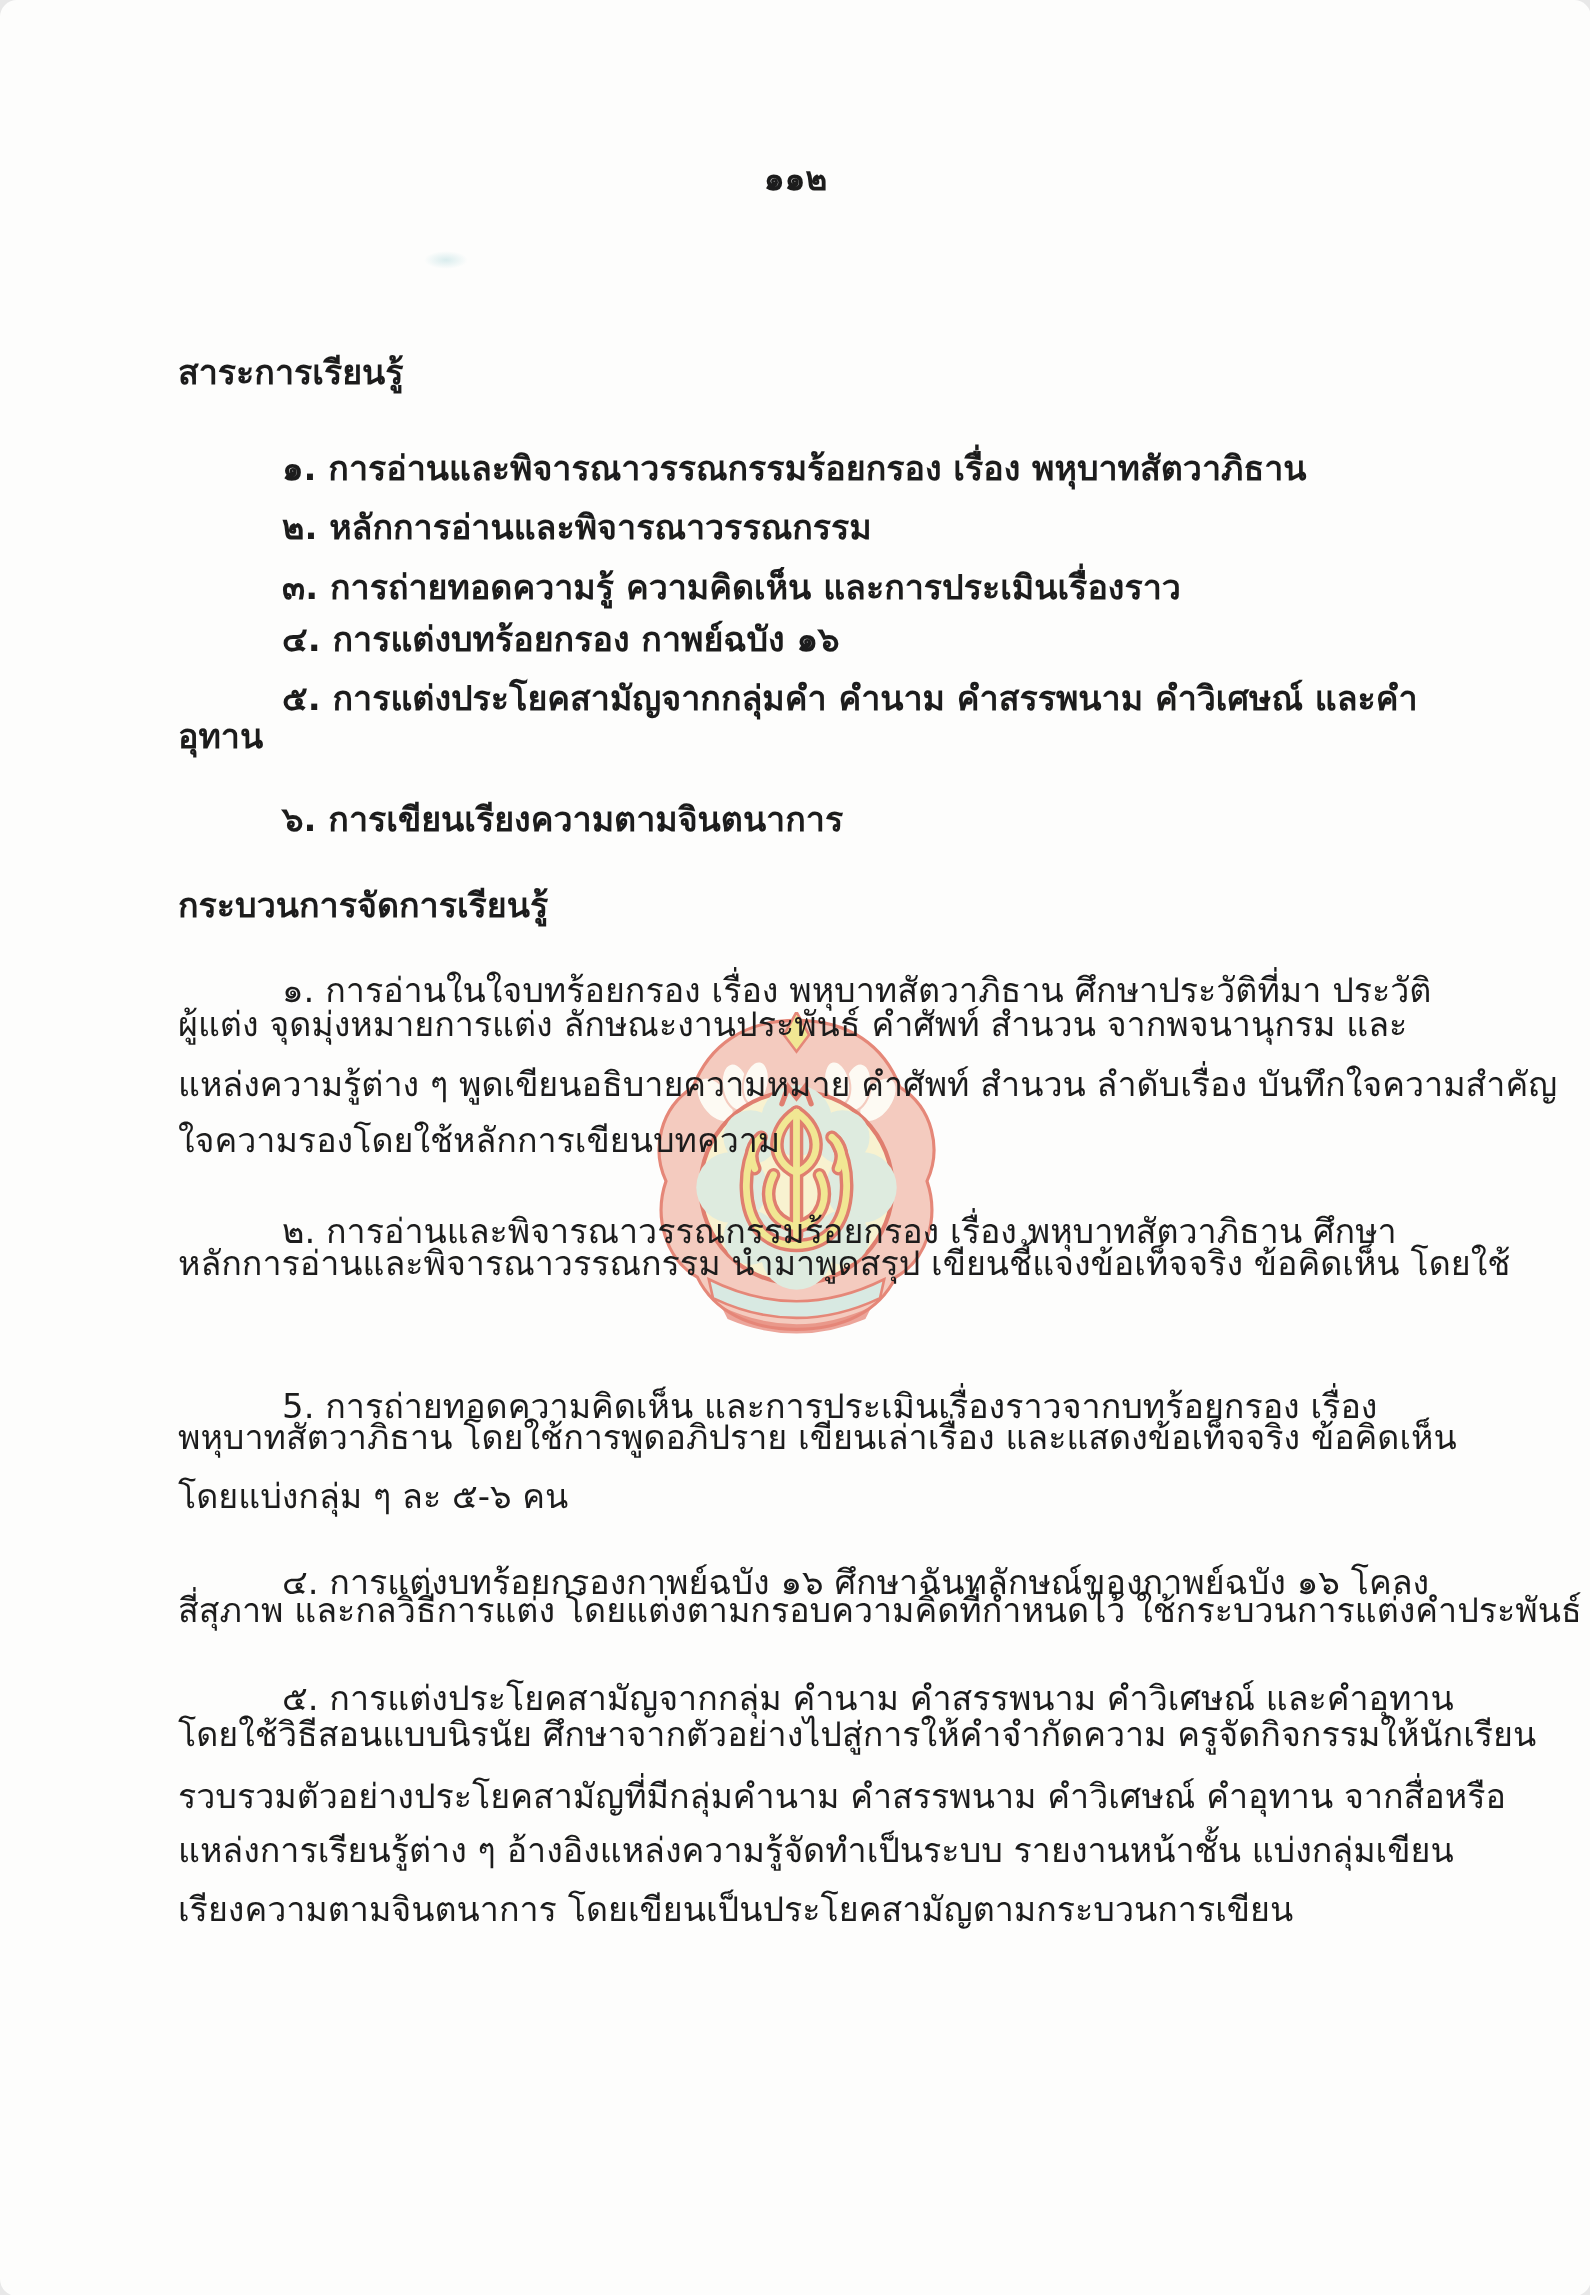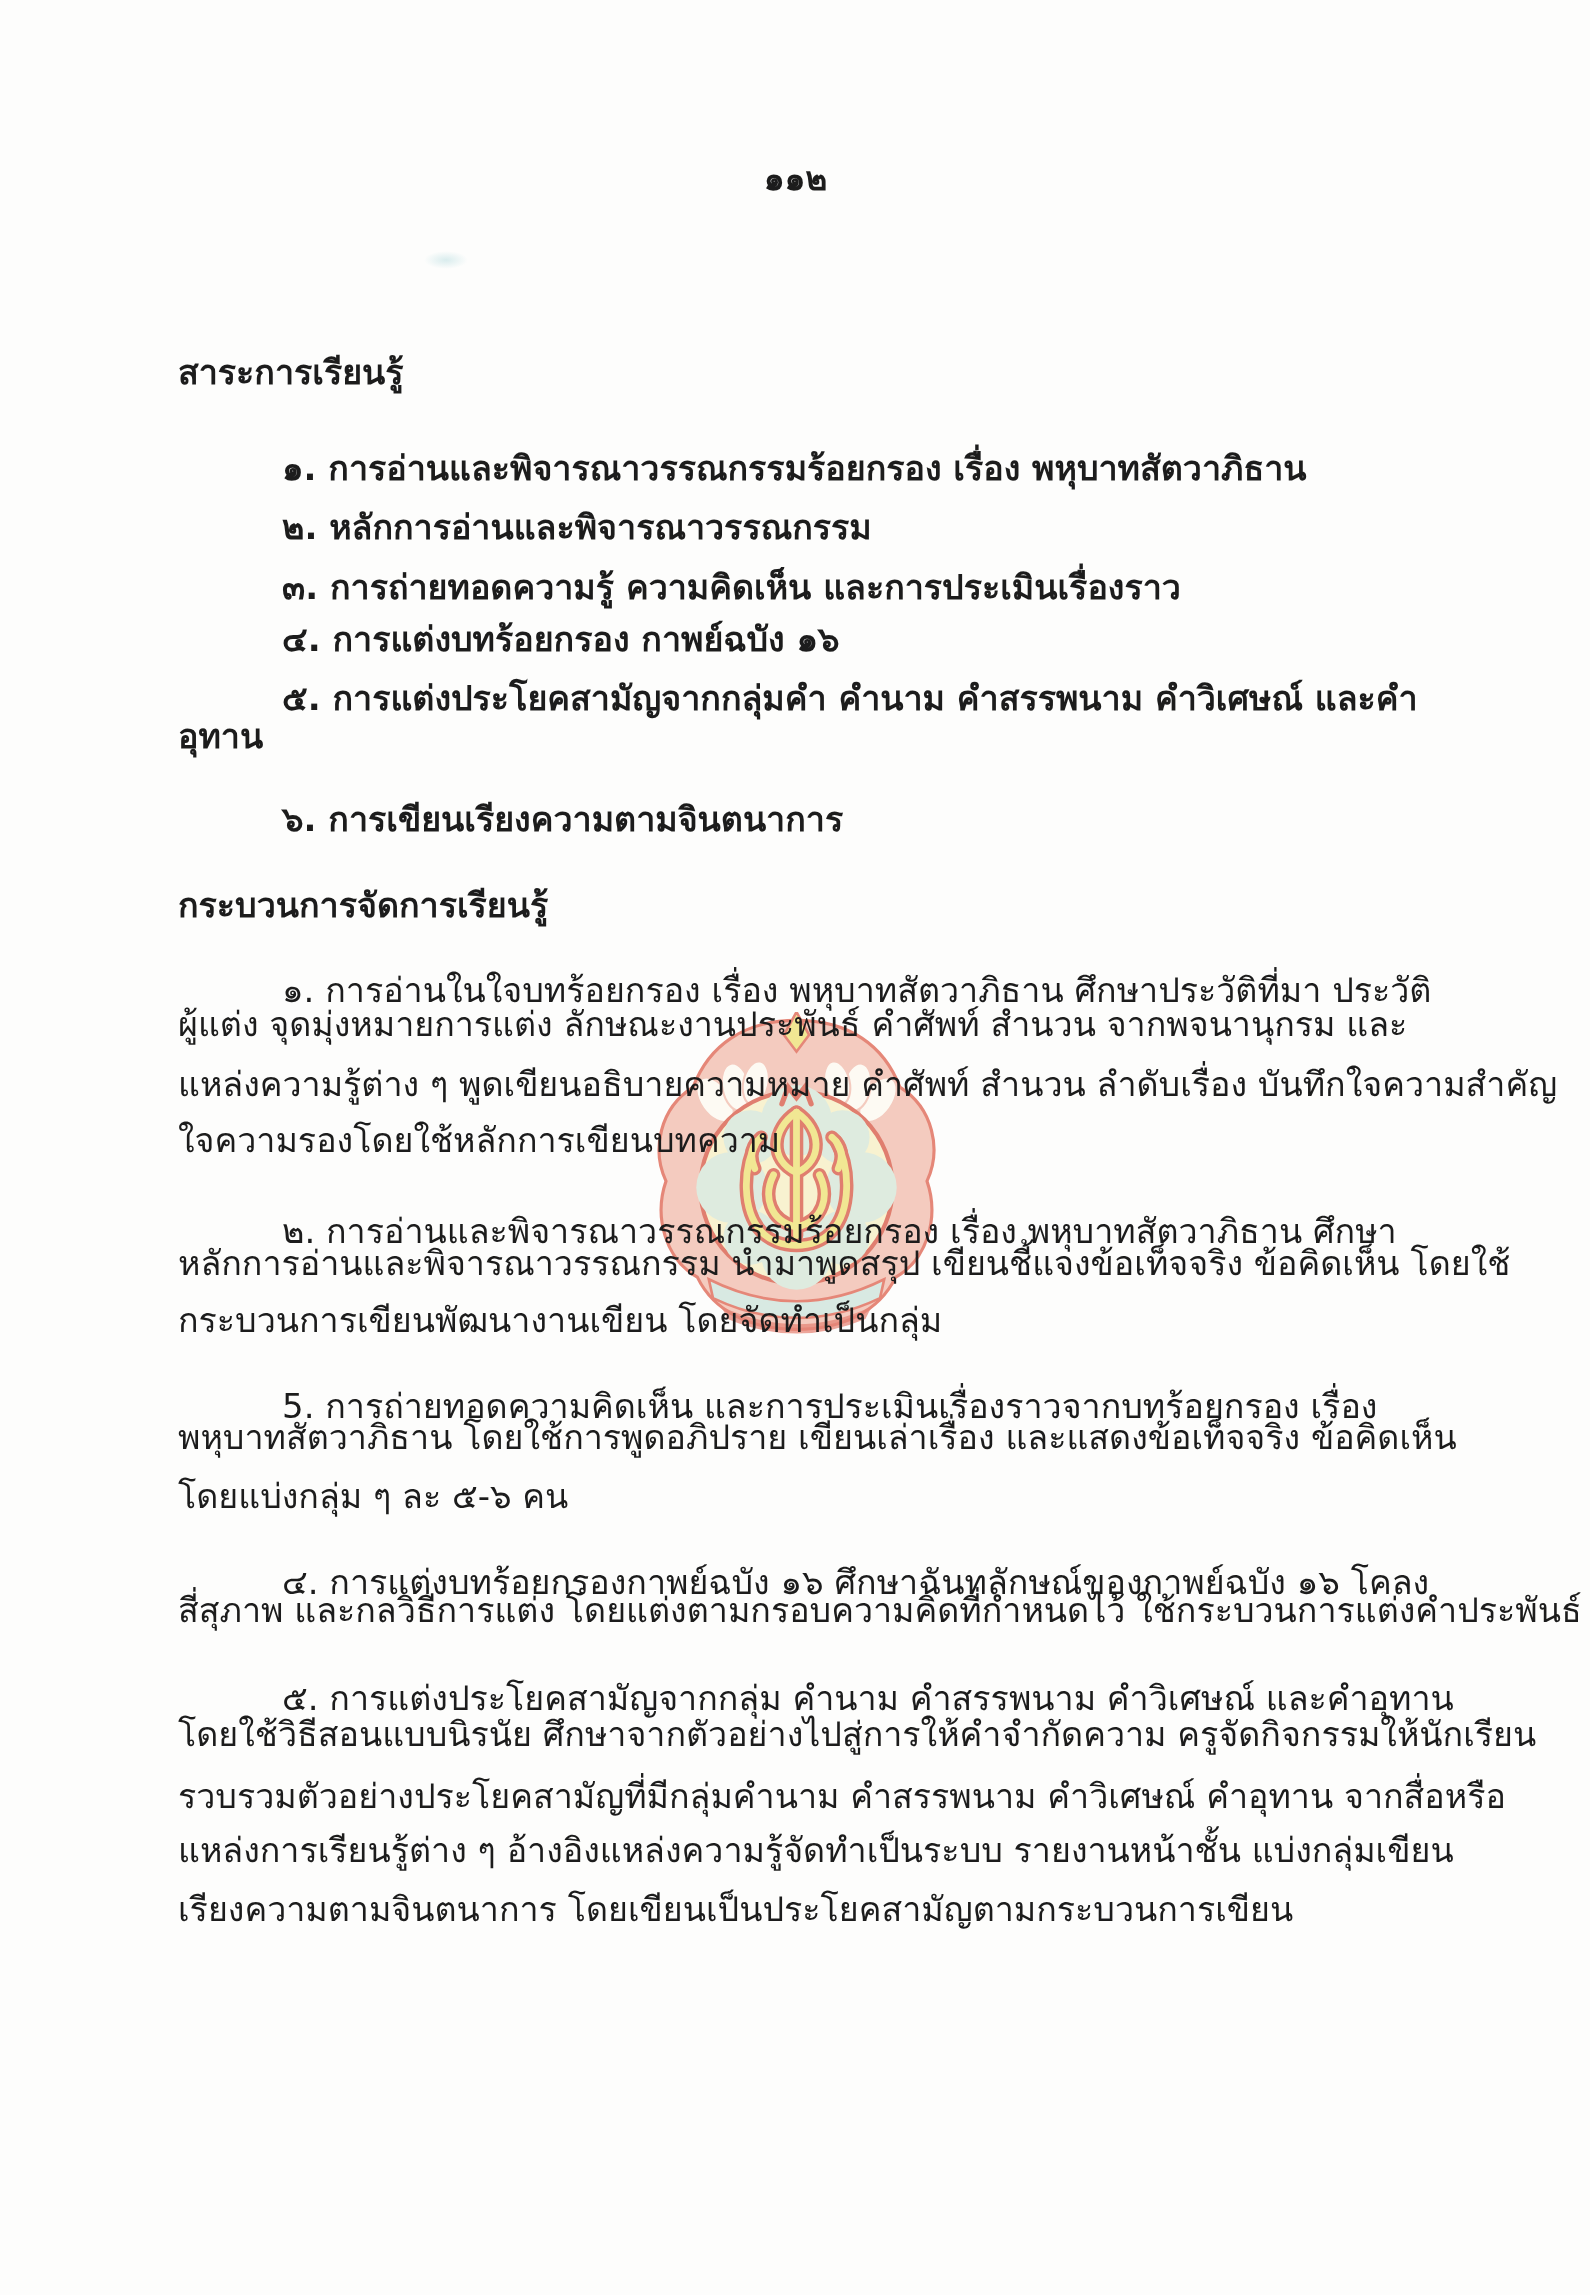--- a/index.html
+++ b/index.html
@@ -5,20 +5,21 @@
   html,body{margin:0;padding:0;background:#e8e8e8;}
   .page{
     position:relative;
     width:1591px;
     height:2296px;
     margin:0 auto;
     background:#fdfdfc;
     overflow:hidden;
     font-family:"DejaVu Sans","Liberation Sans",sans-serif;
     color:#1c1c1c;
+    border-radius:17px;
   }
   .line{
     position:absolute;
     white-space:nowrap;
     font-size:34px;
     line-height:1.25;
     letter-spacing:0px;
     z-index:2;
   }
   .flush{left:178px;}
@@ -125,21 +126,20 @@
 
   <div class="line flush heading" style="top:884px">กระบวนการจัดการเรียนรู้</div>
 
   <div class="line indent" style="top:945px">๑. การอ่านในใจบทร้อยกรอง เรื่อง พหุบาทสัตวาภิธาน ศึกษาประวัติที่มา ประวัติ</div>
   <div class="line flush" style="top:1003px">ผู้แต่ง จุดมุ่งหมายการแต่ง ลักษณะงานประพันธ์ คำศัพท์ สำนวน จากพจนานุกรม และ</div>
   <div class="line flush" style="top:1063px">แหล่งความรู้ต่าง ๆ พูดเขียนอธิบายความหมาย คำศัพท์ สำนวน ลำดับเรื่อง บันทึกใจความสำคัญ</div>
   <div class="line flush" style="top:1119px">ใจความรองโดยใช้หลักการเขียนบทความ</div>
 
   <div class="line indent" style="top:1186px">๒. การอ่านและพิจารณาวรรณกรรมร้อยกรอง เรื่อง พหุบาทสัตวาภิธาน ศึกษา</div>
   <div class="line flush" style="top:1242px">หลักการอ่านและพิจารณาวรรณกรรม นำมาพูดสรุป เขียนชี้แจงข้อเท็จจริง ข้อคิดเห็น โดยใช้</div>
-  <div class="line flush" style="top:1299px">กระบวนการเขียนพัฒนางานเขียน โดยจัดทำเป็นกลุ่ม</div>
 
   <div class="line indent" style="top:1361px">5. การถ่ายทอดความคิดเห็น และการประเมินเรื่องราวจากบทร้อยกรอง เรื่อง</div>
   <div class="line flush" style="top:1416px">พหุบาทสัตวาภิธาน โดยใช้การพูดอภิปราย เขียนเล่าเรื่อง และแสดงข้อเท็จจริง ข้อคิดเห็น</div>
   <div class="line flush" style="top:1475px">โดยแบ่งกลุ่ม ๆ ละ ๕-๖ คน</div>
 
   <div class="line indent" style="top:1537px">๔. การแต่งบทร้อยกรองกาพย์ฉบัง ๑๖ ศึกษาฉันทลักษณ์ของกาพย์ฉบัง ๑๖ โคลง</div>
   <div class="line flush" style="top:1589px">สี่สุภาพ และกลวิธีการแต่ง โดยแต่งตามกรอบความคิดที่กำหนดไว้ ใช้กระบวนการแต่งคำประพันธ์</div>
 
   <div class="line indent" style="top:1653px">๕. การแต่งประโยคสามัญจากกลุ่ม คำนาม คำสรรพนาม คำวิเศษณ์ และคำอุทาน</div>
   <div class="line flush" style="top:1713px">โดยใช้วิธีสอนแบบนิรนัย ศึกษาจากตัวอย่างไปสู่การให้คำจำกัดความ ครูจัดกิจกรรมให้นักเรียน</div>

